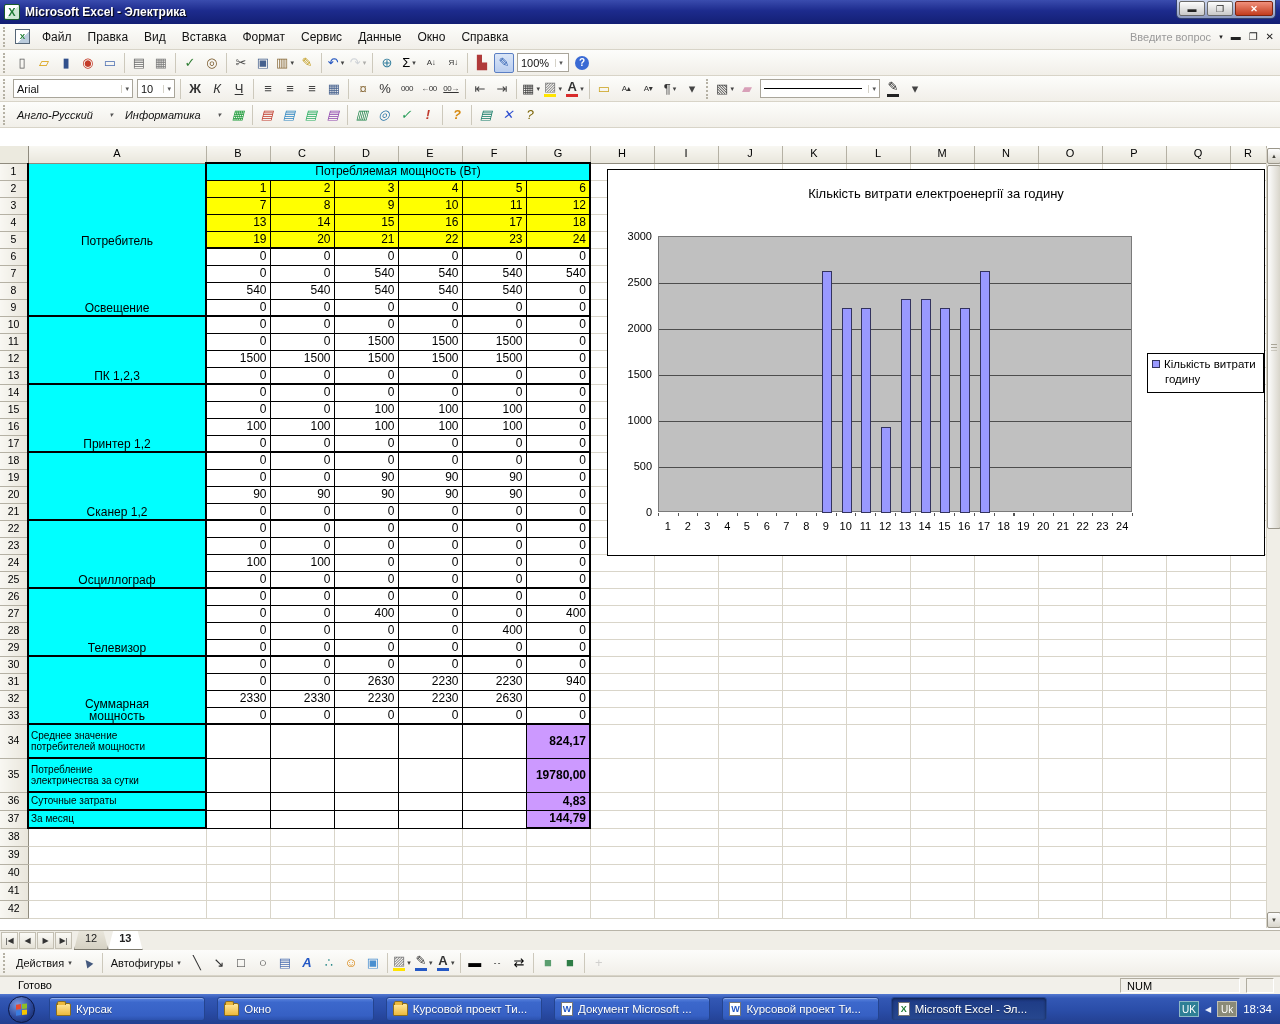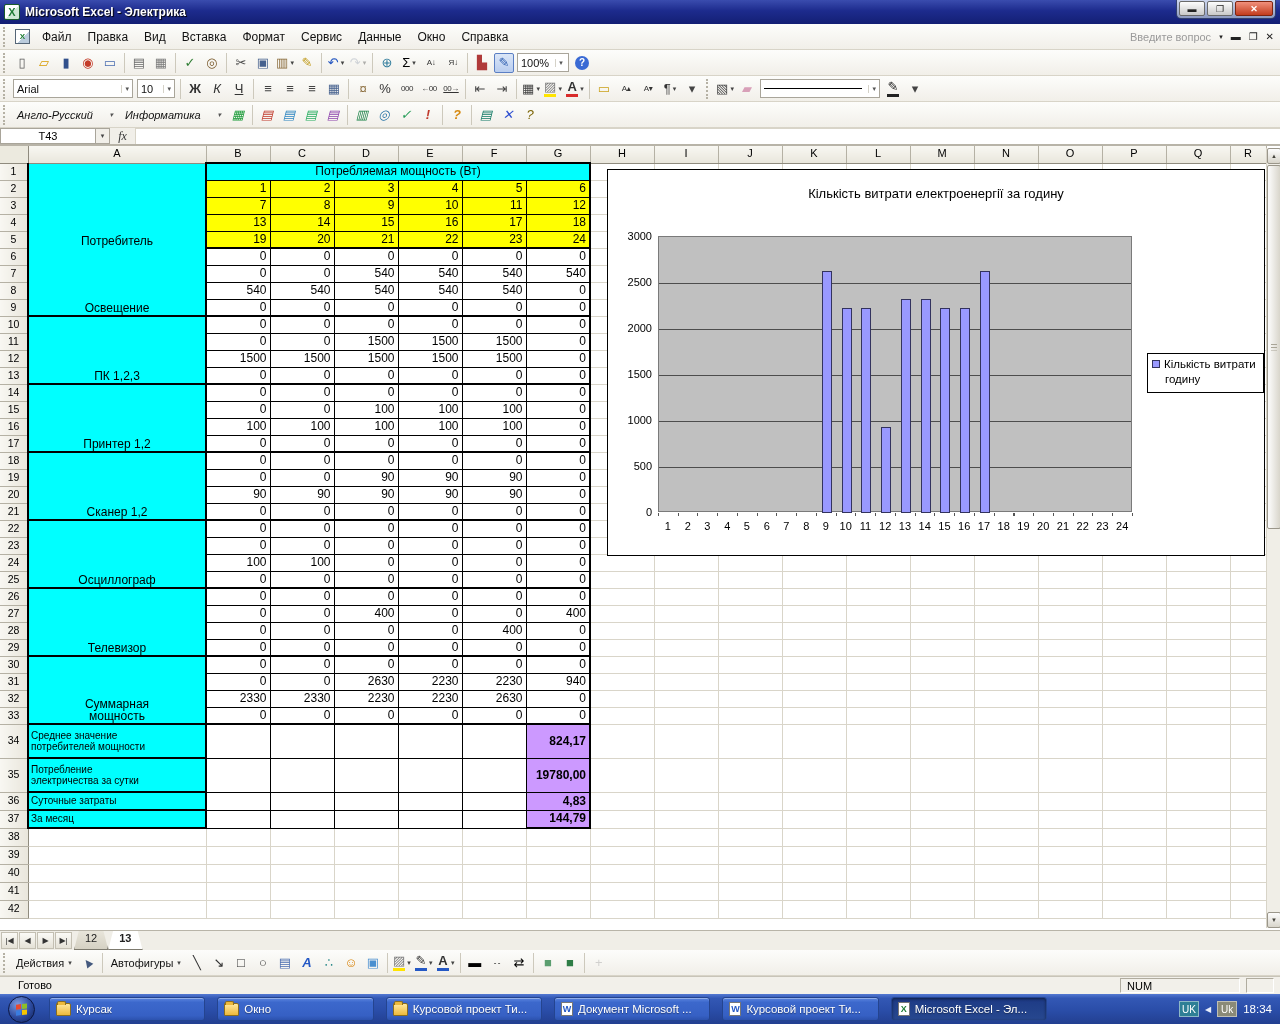--- a/index.html
+++ b/index.html
@@ -472,26 +472,20 @@
         </span>
         <span class="tbtn">
           <span class="g" style="color:#2e4fd0;">✕</span>
         </span>
         <span class="tbtn">
           <span class="g" style="color:#7d6608;">?</span>
         </span>
       </span>
   </div>
 
-  <div class="formulabar">
-    <span class="namebox">T43</span>
-    <span class="namedd">▾</span>
-    <span class="fxbtn">fx</span>
-    <span class="fmlfield"></span>
-  </div>
 
   <div class="gridwrap">
     <div id="gridhost">
         <table class="sheet">
           <colgroup>
             <col style="width:28px">
             <col style="width:178px">
             <col style="width:64px">
             <col style="width:64px">
             <col style="width:64px">

